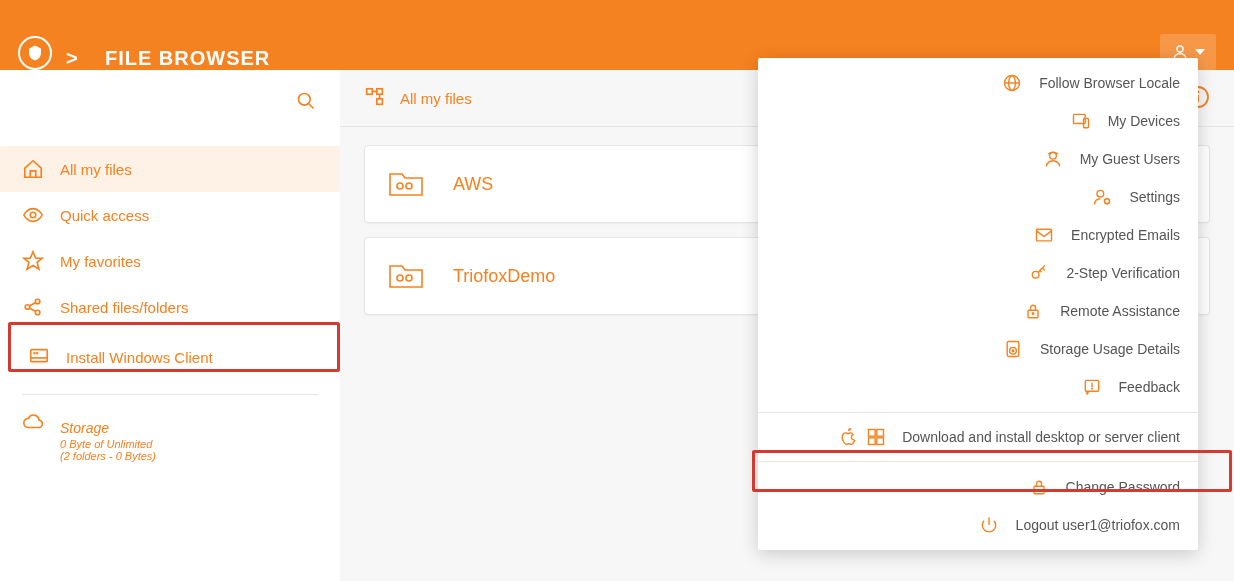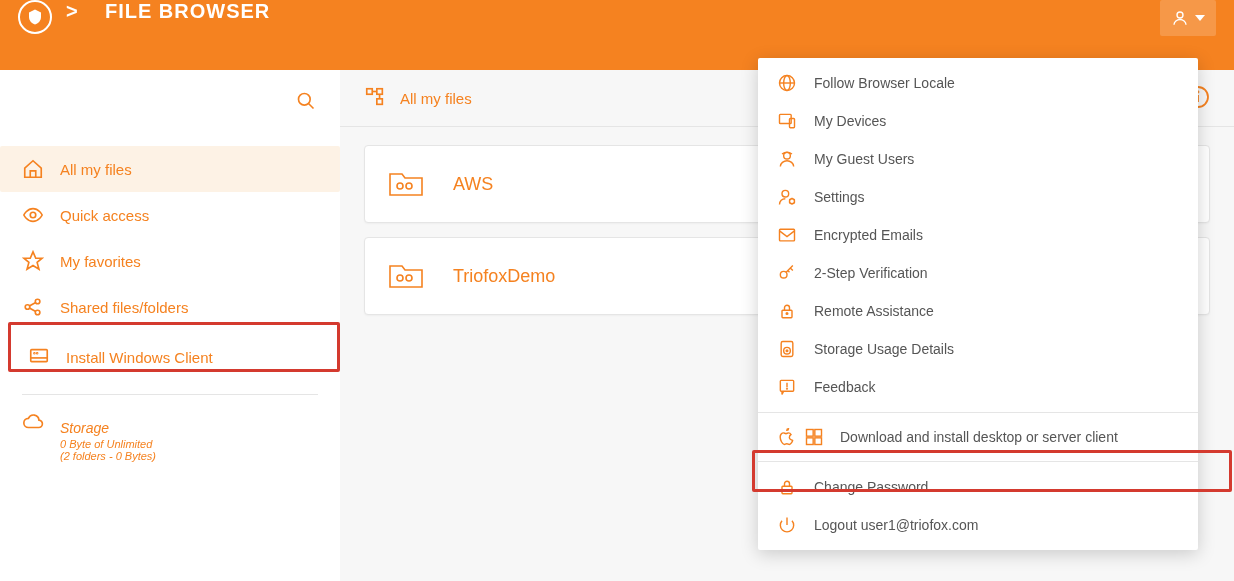--- a/index.html
+++ b/index.html
@@ -6,21 +6,21 @@
     --orange:#f58220;
     --orange-light:#fdf2e5;
     --text:#5a5a5a;
     --border:#e5e5e5;
     --bg:#f7f7f7;
   }
   html,body{margin:0;padding:0;font-family:Arial,Helvetica,sans-serif;font-size:14px;color:var(--text);background:#fff;}
   body{width:1234px;height:581px;overflow:hidden;position:relative;}
 
   
-  .topbar{background:var(--orange);height:70px;display:flex;align-items:flex-start;padding:0 18px;color:#fff;position:relative;z-index:5;}
+  .topbar{background:var(--orange);height:70px;display:flex;align-items:flex-end;padding:0 18px;color:#fff;position:relative;z-index:5;}
   .logo{width:30px;height:30px;border:2px solid #fff;border-radius:50%;display:flex;align-items:center;justify-content:center;margin-right:14px;}
   .logo svg{width:18px;height:18px;fill:#fff;}
   .crumb{font-size:20px;font-weight:bold;letter-spacing:1px;}
   .topbar-right{margin-left:auto;display:flex;align-items:center;}
   .user-btn{width:56px;height:36px;background:rgba(255,255,255,.18);border-radius:2px;display:flex;align-items:center;justify-content:center;gap:6px;cursor:pointer;}
   .user-btn svg{width:18px;height:18px;fill:none;stroke:#fff;stroke-width:1.8;}
   .caret{width:0;height:0;border-left:5px solid transparent;border-right:5px solid transparent;border-top:6px solid #fff;}
 
   
   .main{display:flex;height:calc(581px - 70px);}
@@ -52,21 +52,21 @@
   .content-head .info{margin-left:auto;}
   .content-head .info svg{width:24px;height:24px;fill:none;stroke:var(--orange);stroke-width:1.8;}
   .cards{padding:18px 24px;}
   .card{background:#fff;border:1px solid var(--border);border-radius:4px;height:76px;display:flex;align-items:center;gap:28px;padding:0 22px;margin-bottom:14px;box-shadow:0 1px 2px rgba(0,0,0,.04);cursor:pointer;}
   .card .ic{width:38px;height:30px;}
   .card .ic svg{width:38px;height:30px;fill:none;stroke:var(--orange);stroke-width:1.6;}
   .card .name{color:var(--orange);font-size:18px;}
 
   
   .dropdown{position:absolute;top:58px;right:36px;width:440px;background:#fff;box-shadow:0 4px 18px rgba(0,0,0,.18);border-radius:2px;z-index:10;padding:6px 0;}
-  .dd-item{display:flex;align-items:center;gap:16px;padding:8px 18px;color:#555;font-size:14px;cursor:pointer;}
+  .dd-item{display:flex;align-items:center;gap:16px;padding:8px 18px;color:#555;font-size:14px;cursor:pointer;justify-content:flex-end;}
   .dd-item .ic{width:22px;height:22px;flex:0 0 22px;display:flex;align-items:center;justify-content:center;}
   .dd-item .ic svg{width:20px;height:20px;fill:none;stroke:var(--orange);stroke-width:1.7;}
   .dd-sep{height:1px;background:var(--border);margin:6px 0;}
   .dd-download .icons{display:flex;gap:8px;}
   .dd-download .icons svg{width:20px;height:20px;fill:none;stroke:var(--orange);stroke-width:1.7;}
   .hl-download{left:752px;top:450px;width:474px;height:36px;z-index:20;}
 
 </style>
 </head>
 <body>

